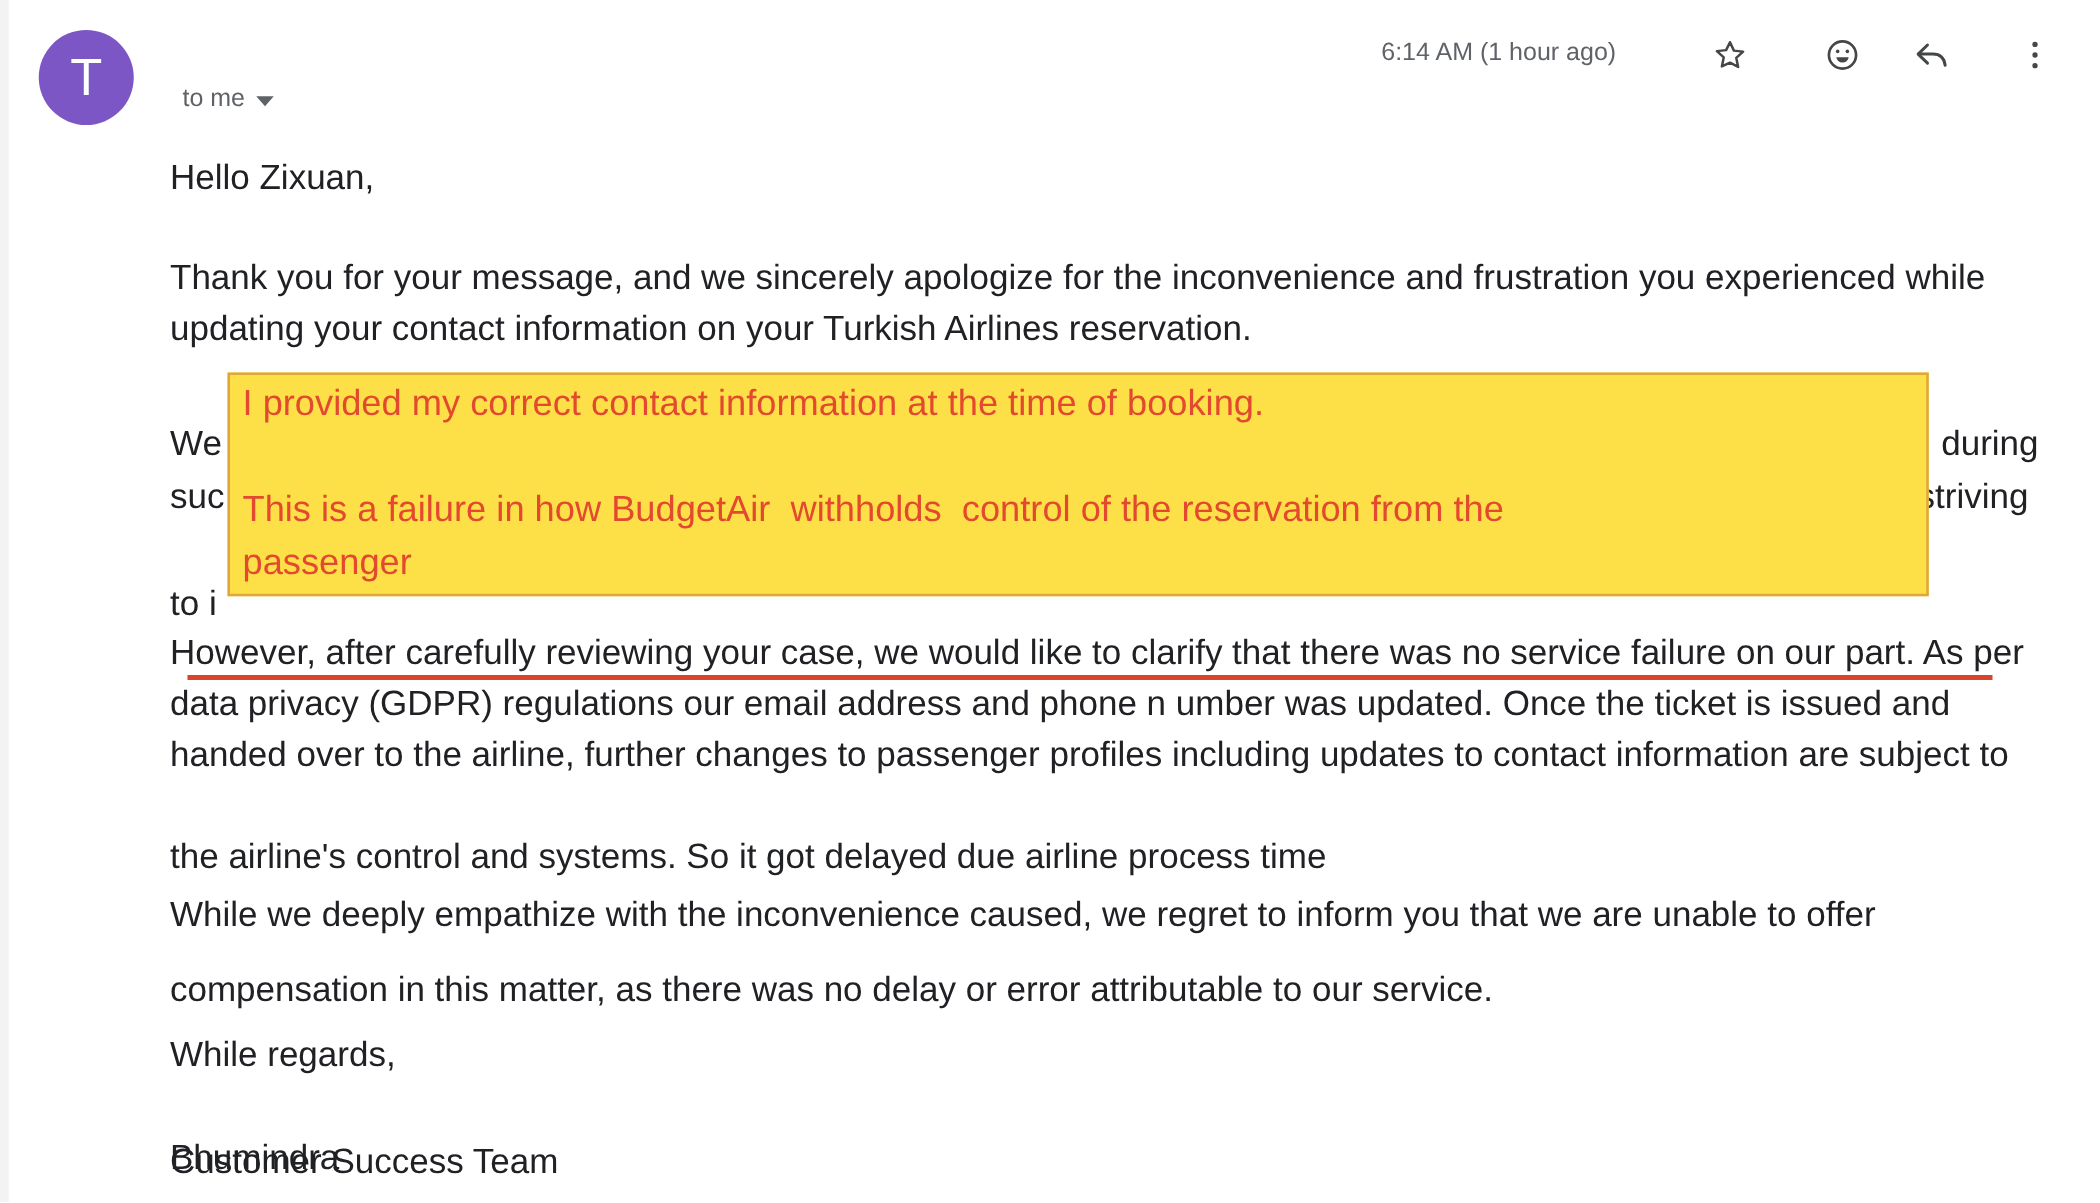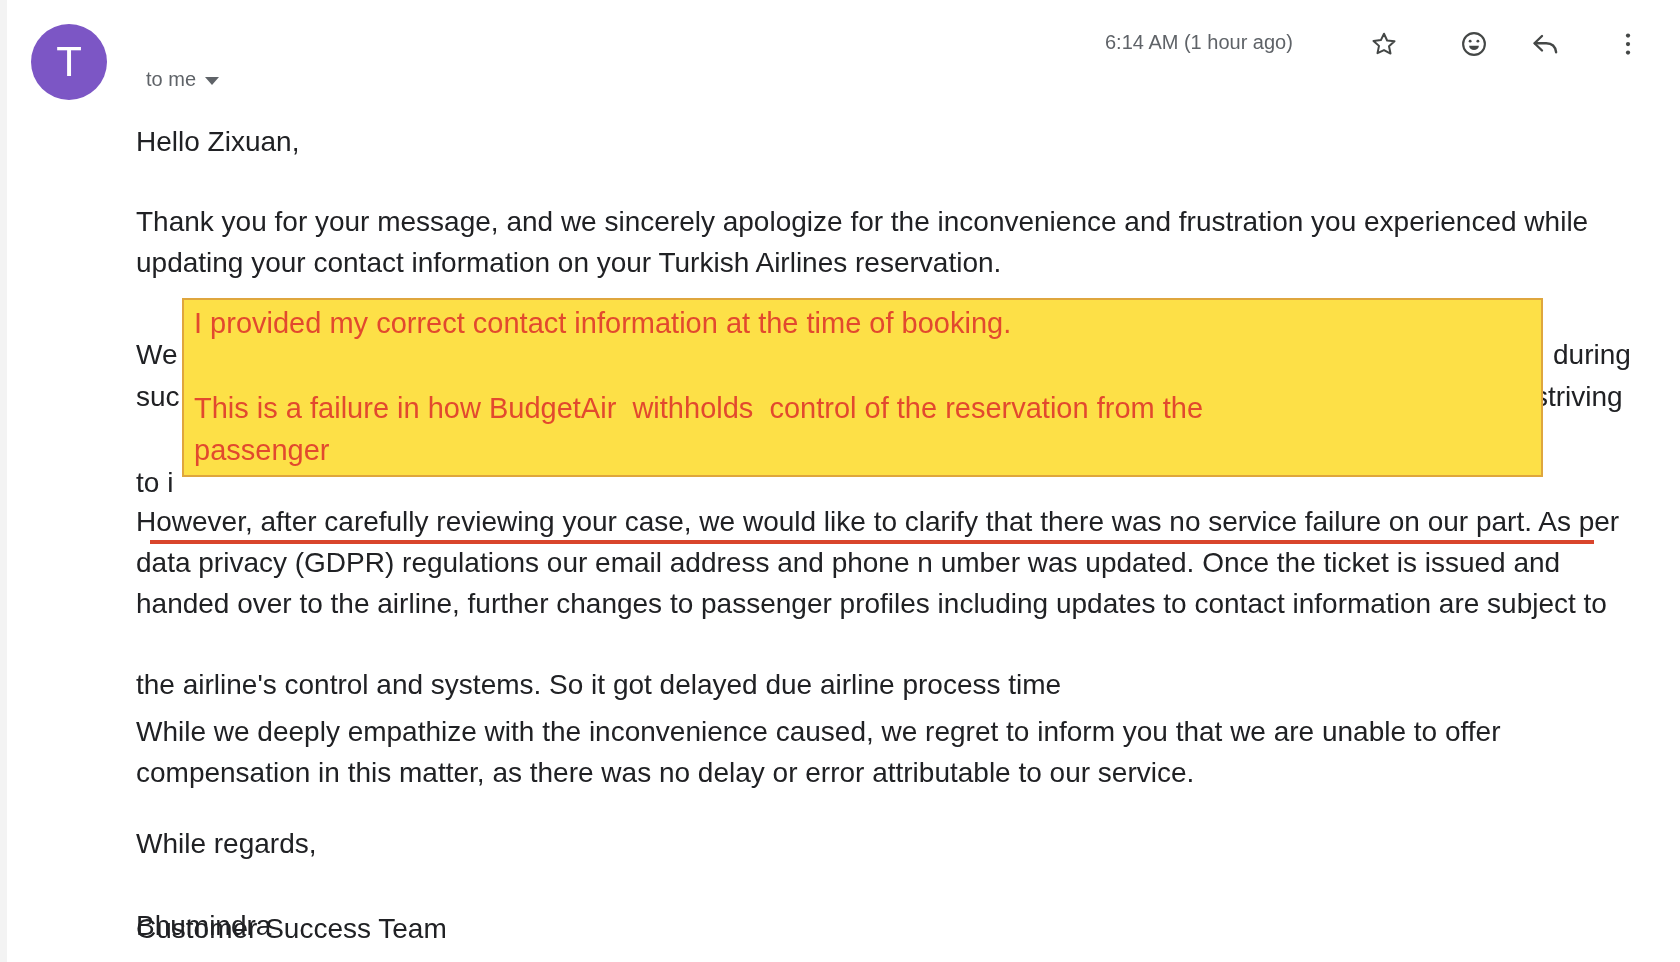--- a/index.html
+++ b/index.html
@@ -105,18 +105,18 @@
     <div class="ann-line ann-l3">passenger</div>
   </div>
 
   <div class="bodyline" style="left:136px;top:501px;">However, after carefully reviewing your case, we would like to clarify that there was no service failure on our part. As per</div>
   <div class="emph-underline"></div>
   <div class="bodyline" style="left:136px;top:542px;">data privacy (GDPR) regulations our email address and phone n umber was updated. Once the ticket is issued and</div>
   <div class="bodyline" style="left:136px;top:583px;">handed over to the airline, further changes to passenger profiles including updates to contact information are subject to</div>
   <div class="bodyline" style="left:136px;top:624px;margin-top:40px;">the airline's control and systems. So it got delayed due airline process time</div>
 
   <div class="bodyline" style="left:136px;top:711px;">While we deeply empathize with the inconvenience caused, we regret to inform you that we are unable to offer</div>
-  <div class="bodyline" style="left:136px;top:752px;">compensation in this matter, as there was no delay or error attributable to our service.</div>
+  <div class="bodyline" style="left:136px;top:771px;">compensation in this matter, as there was no delay or error attributable to our service.</div>
 
   <div class="bodyline" style="left:136px;top:823px;">While regards,</div>
   <div class="bodyline" style="left:136px;top:908px;">Customer Success Team</div>
   <div class="bodyline" style="left:136px;top:905px;">Bhumindra</div>
 </div>
 
 </body></html>

